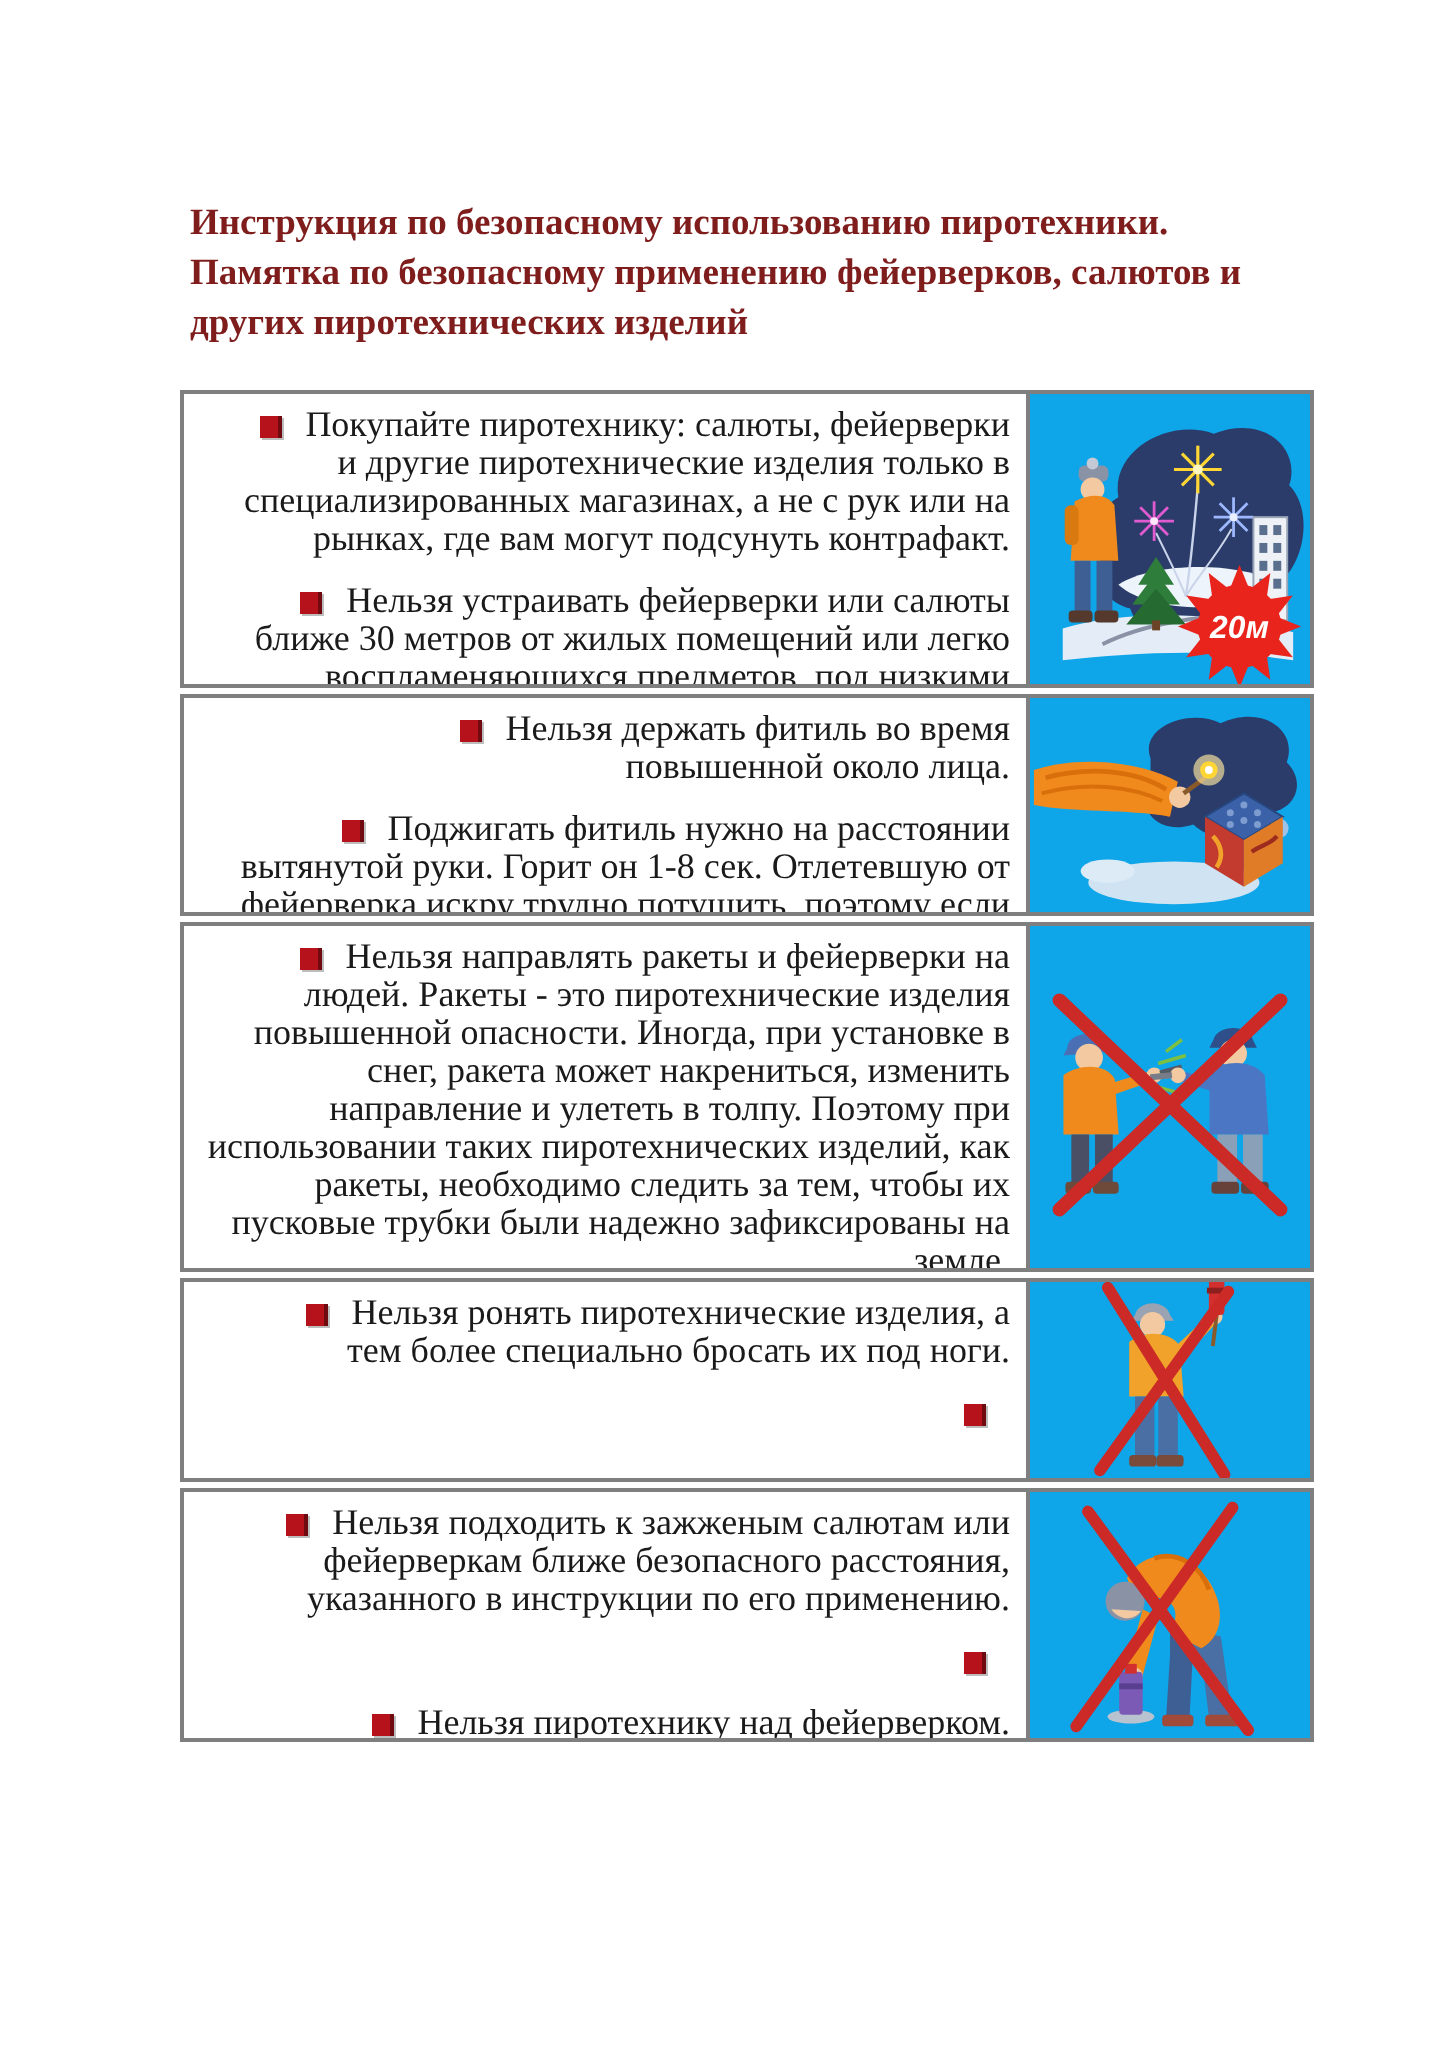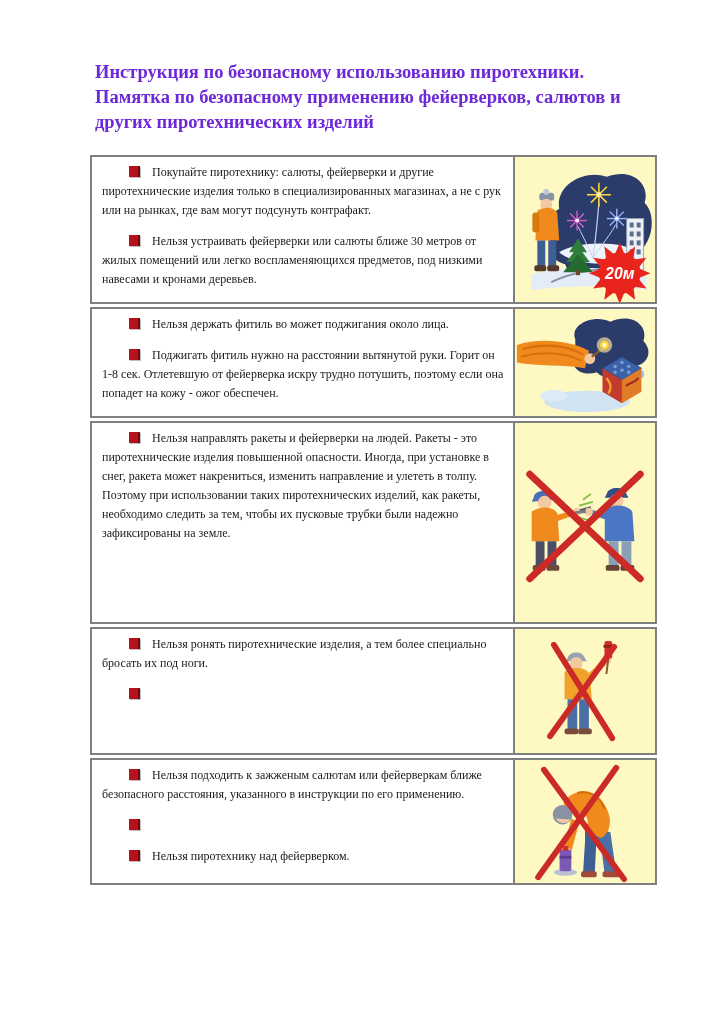--- a/index.html
+++ b/index.html
@@ -5,68 +5,68 @@
   html,body{margin:0;padding:0;background:#ffffff;}
   .page{
     position:relative;
     width:716px;height:1024px;
     background:#ffffff;
     font-family:"Liberation Serif","DejaVu Serif",serif;
     color:#1a1a1a;
     overflow:hidden;
   }
   .title{
-    margin:60px 70px 0 95px;
+    margin:100px 70px 0 95px;
     width:540px;
     font-size:18.5px;
     font-weight:bold;
     line-height:25px;
-    color:#6d28d9;
+    color:#7f1d1d;
   }
   .boxes{margin:20px 0 0 90px;width:567px;}
   .box{
     box-sizing:border-box;
     width:567px;
     border:2px solid #7f7f7f;
     background:#fff;
     display:flex;
     margin-bottom:3px;
     overflow:hidden;
   }
-  .box-1{height:149px}.box-2{height:111px}.box-3{height:203px}.box-4{height:128px}.box-5{height:127px}
+  .box-1{height:149px}.box-2{height:111px}.box-3{height:175px}.box-4{height:102px}.box-5{height:127px}
   .text-cell{
     box-sizing:border-box;
     width:423px;
     flex:0 0 423px;
     border-right:2px solid #7f7f7f;
     padding:1px 8px 0 10px;
   }
   .rule{
     margin:12px 0 0 0;
-    font-size:12px;
+    font-size:18px;
     line-height:19px;
     text-indent:27px;
-    text-align:left;
+    text-align:right;
   }
   .text-cell .rule:first-child{margin-top:5px;}
   .bullet{
     display:inline-block;
     width:9px;height:11px;
     background:#b5121b;
     border-right:2px solid #6e0a10;
     box-shadow:1px 1px 0 #bdbdbd;
     margin-right:12px;
     vertical-align:-1px;
   }
   .media-cell{
     flex:1;
     display:flex;
     align-items:center;
     justify-content:center;
-    background:#fef9c3;
+    background:#0ea5e9;
     overflow:hidden;
   }
   .media-cell svg{display:block;}
 </style>
 </head>
 <body>
 
 <div class="page">
 
   <h1 class="title">Инструкция по безопасному использованию пиротехники. Памятка по безопасному применению фейерверков, салютов и других пиротехнических изделий</h1>
@@ -162,21 +162,21 @@
               <circle r="21"></circle>
             </g>
             <text x="0" y="6" text-anchor="middle" font-size="16" font-weight="bold" font-style="italic" fill="#ffffff" font-family="Liberation Sans, sans-serif">20м</text>
           </g>
         </svg>
       </div>
     </div>
 
     <div class="box box-2">
       <div class="text-cell">
-        <p class="rule"><span class="bullet"></span><span>Нельзя держать фитиль во может поджигания около лица.</span></p>
+        <p class="rule"><span class="bullet"></span><span>Нельзя держать фитиль во время повышенной около лица.</span></p>
         <p class="rule"><span class="bullet"></span><span>Поджигать фитиль нужно на расстоянии вытянутой руки. Горит он 1-8 сек. Отлетевшую от фейерверка искру трудно потушить, поэтому если она попадет на кожу - ожог обеспечен.</span></p>
       </div>
       <div class="media-cell">
         <svg width="140" height="105" viewBox="0 0 140 108">
 
           <path d="M60,30 C54,14 80,4 96,12 C118,2 136,16 130,32 C142,44 132,60 116,58 C112,72 92,74 82,64 C64,70 52,56 60,44 Z" fill="#2b3c6b"></path>
           <circle cx="126" cy="66" r="5" fill="#9fc3e8"></circle>
 
           <ellipse cx="72" cy="94" rx="44" ry="11" fill="#cfe3f2"></ellipse>
           <ellipse cx="38" cy="88" rx="14" ry="6" fill="#ddebf7"></ellipse>

